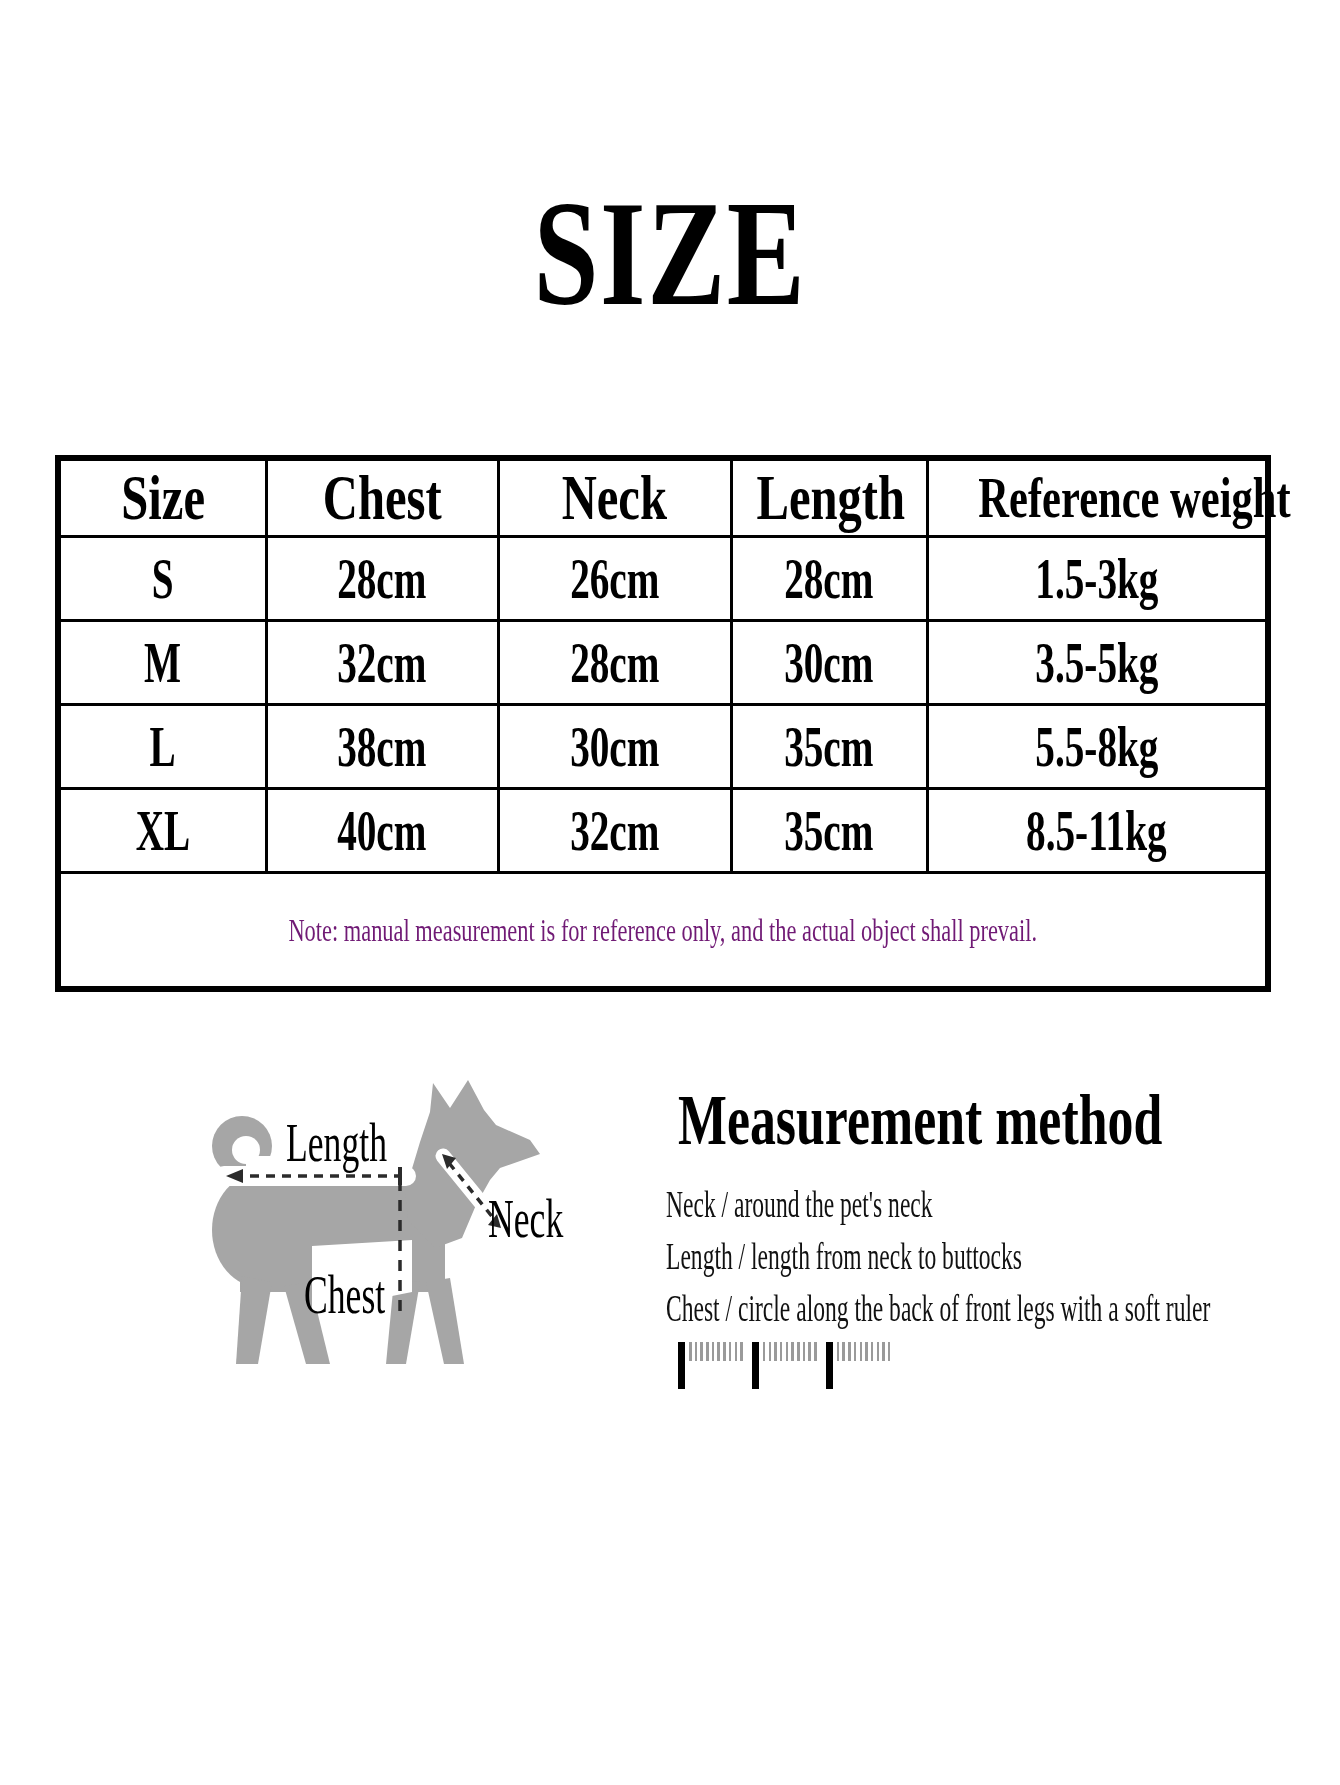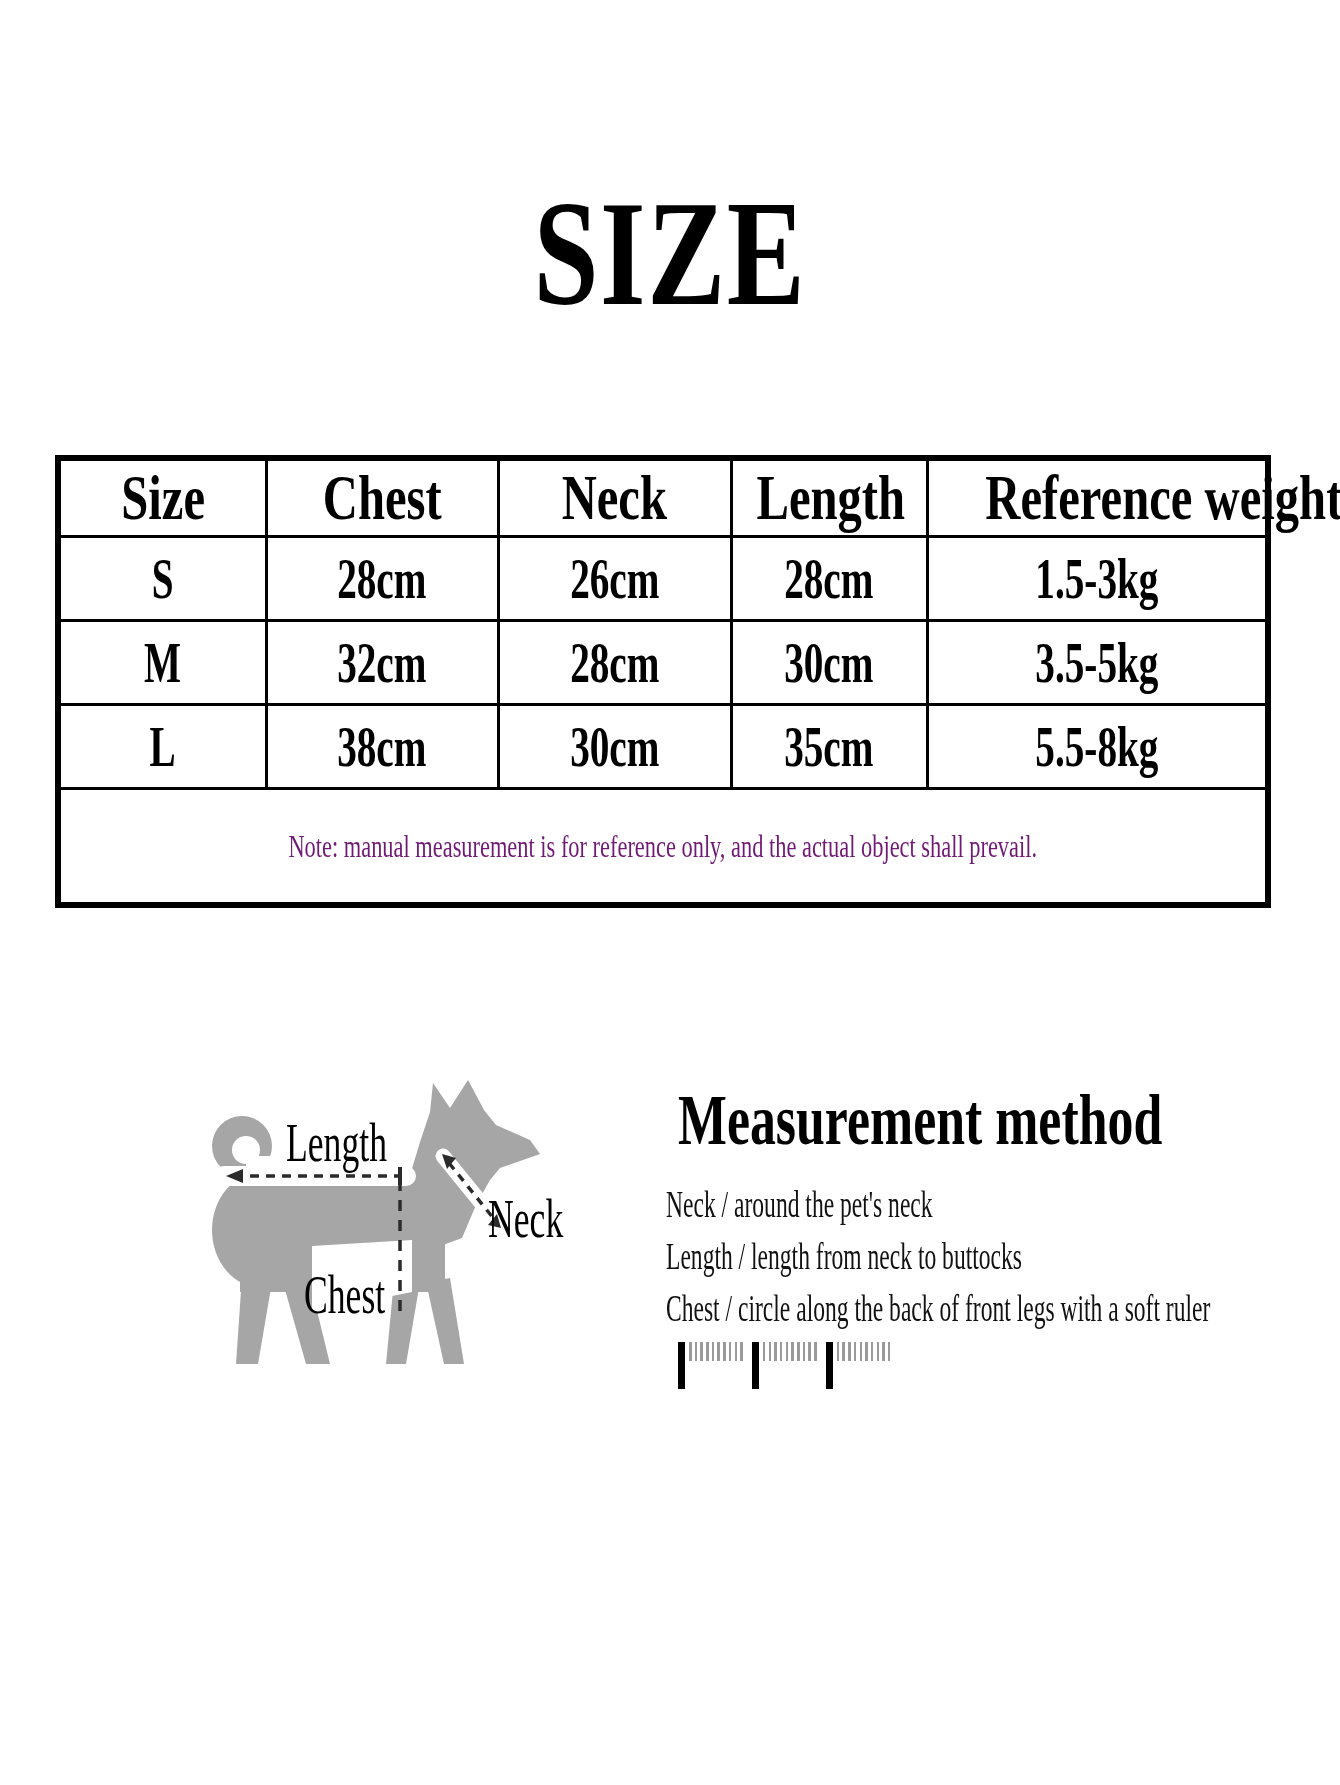--- a/index.html
+++ b/index.html
@@ -22,21 +22,21 @@
   #size-table{
     position:absolute;left:55px;top:455px;width:1210px;
     border-collapse:collapse;table-layout:fixed;
   }
   #size-table td,#size-table th{
     border:3px solid #000;text-align:center;vertical-align:middle;padding:0;
   }
   #size-table{border:6px solid #000;}
   #size-table th{height:68px;font-size:64px;font-weight:bold;}
   #size-table th .cnd{transform:scaleX(0.76);}
-  #size-table th.small-head{font-size:64px;}
+  #size-table th.small-head{font-size:56px;}
   #size-table td{height:81px;font-size:56px;font-weight:bold;}
   #size-table td.sizecol{font-weight:bold;}
   #size-table td.note-cell{height:112px;font-size:32px;font-weight:normal;color:#701a75;}
 
   
   .diagram-label{position:absolute;font-size:54px;line-height:54px;color:#000;}
   .diagram-label .cnd-left{transform:scaleX(0.66);}
   #label-length{left:286px;top:1116px;}
   #label-neck{left:488px;top:1192px;}
   #label-chest{left:304px;top:1268px;}
@@ -94,20 +94,27 @@
         <td><span class="cnd">28cm</span></td>
         <td><span class="cnd">30cm</span></td>
         <td><span class="cnd">3.5-5kg</span></td>
       </tr>
       <tr>
         <td class="sizecol"><span class="cnd">L</span></td>
         <td><span class="cnd">38cm</span></td>
         <td><span class="cnd">30cm</span></td>
         <td><span class="cnd">35cm</span></td>
         <td><span class="cnd">5.5-8kg</span></td>
+      </tr>
+      <tr>
+        <td class="sizecol"><span class="cnd">XL</span></td>
+        <td><span class="cnd">40cm</span></td>
+        <td><span class="cnd">32cm</span></td>
+        <td><span class="cnd">35cm</span></td>
+        <td><span class="cnd">8.5-11kg</span></td>
       </tr>
       <tr>
         <td class="note-cell" colspan="5"><span class="cnd">Note: manual measurement is for reference only, and the actual object shall prevail.</span></td>
       </tr>
     </tbody>
   </table>
 
   <svg id="dog-svg" viewBox="0 0 350 290">
 
     <circle class="dog-fill" cx="42" cy="66" r="30" fill="#a6a6a6"></circle>

